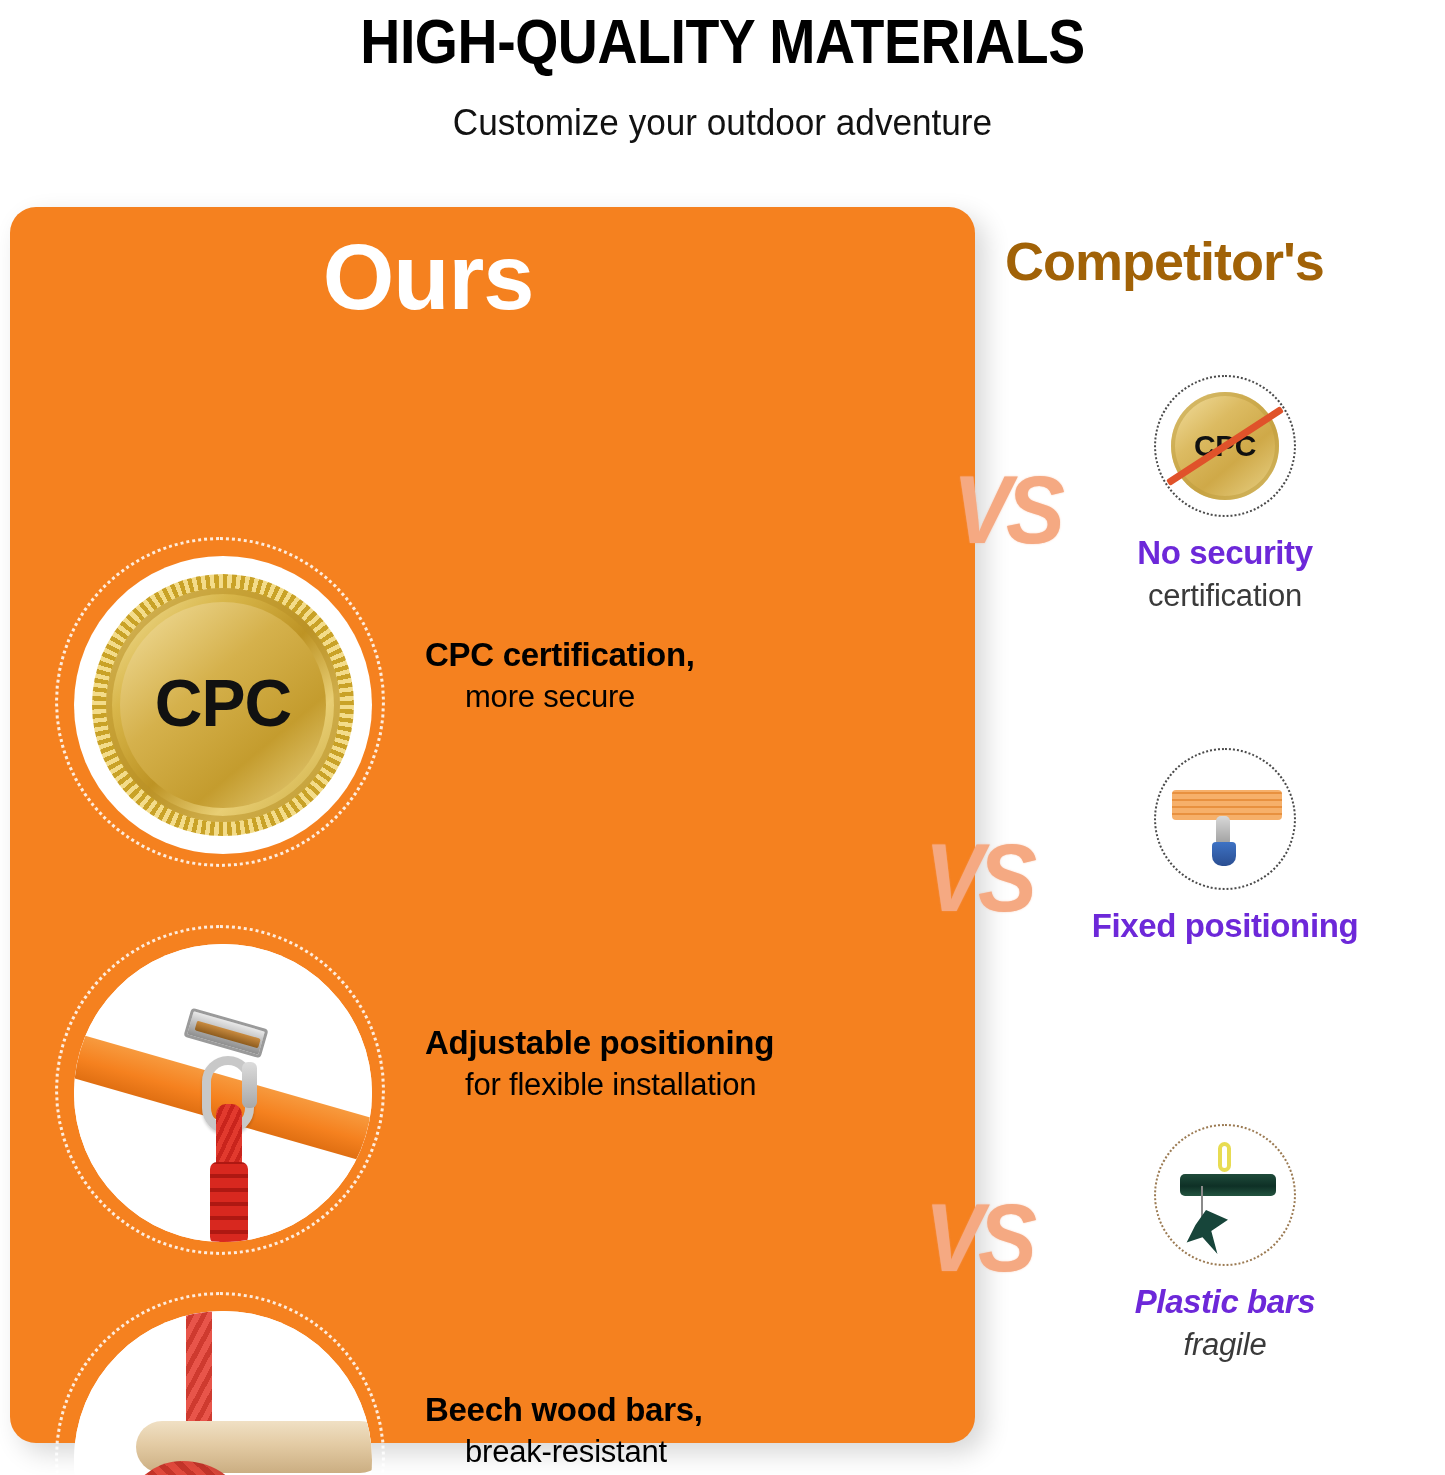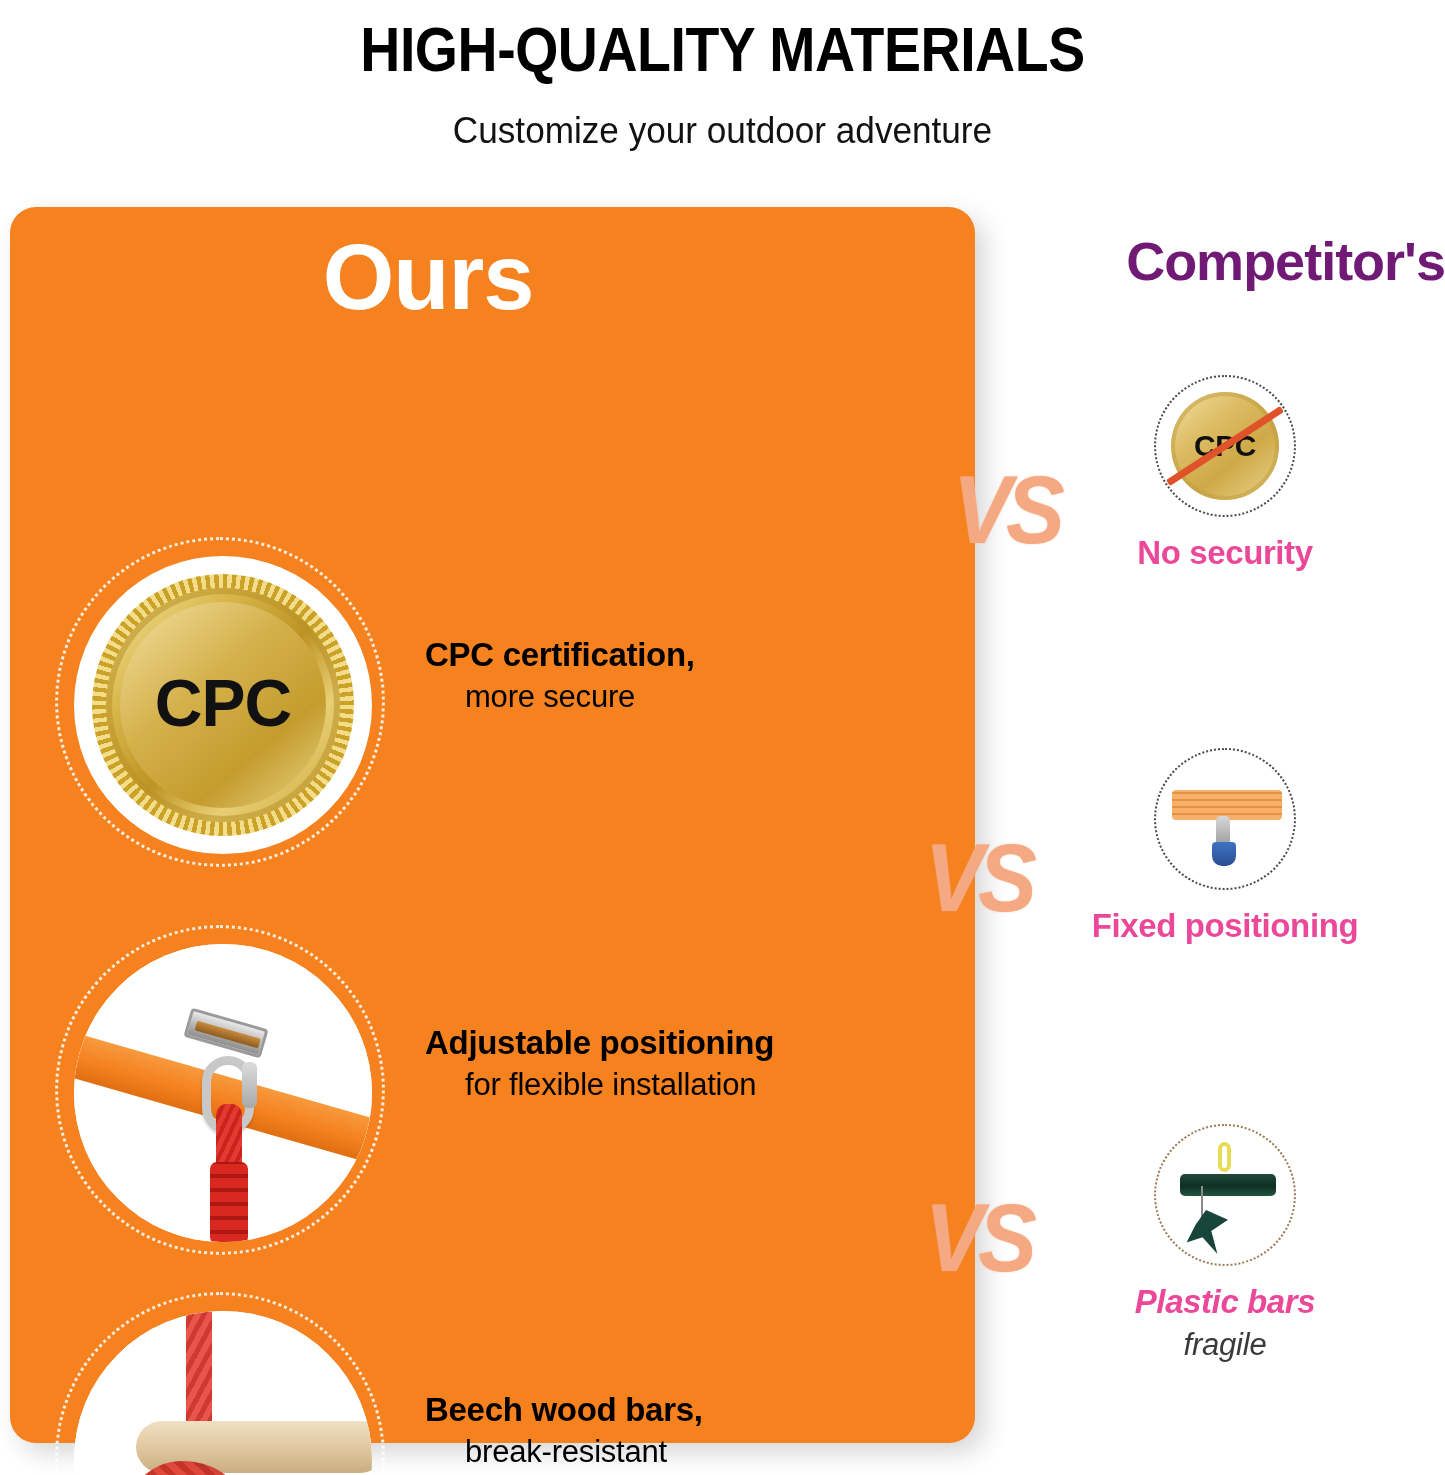--- a/index.html
+++ b/index.html
@@ -6,21 +6,21 @@
   body{
     width:1445px;height:1475px;
     background:#ffffff;
     font-family:"Liberation Sans", sans-serif;
     overflow:hidden;
     position:relative;
   }
 
   
   .header{
-    position:absolute;left:0;top:8px;width:1445px;height:195px;
+    position:absolute;left:0;top:0;width:1445px;height:195px;
     text-align:center;
   }
   .header-title{
     margin:0;
     font-family:"Liberation Sans", sans-serif;
     font-weight:bold;
     font-size:63px;
     letter-spacing:-0.5px;
     color:#000000;
     line-height:72px;
@@ -99,41 +99,41 @@
     z-index:5;
     text-shadow:0 0 2px rgba(245,169,130,0.6);
   }
   .vs.v1{left:948px;top:462px;}
   .vs.v2{left:920px;top:830px;}
   .vs.v3{left:920px;top:1190px;}
 
   
   .comp-title{
     position:absolute;left:1005px;top:230px;width:440px;
-    text-align:right;
-    font-weight:bold;font-size:54px;color:#701a75;
+    text-align:left;
+    font-weight:bold;font-size:54px;color:#a16207;
     line-height:62px;letter-spacing:-1px;
   }
   .comp-row{position:absolute;left:1005px;width:440px;text-align:center;}
   .comp-row.c1{top:375px;}
   .comp-row.c2{top:748px;}
   .comp-row.c3{top:1124px;font-style:italic;}
 
   .comp-icon-ring{
     position:relative;
     margin:0 auto;
     width:142px;height:142px;
     border-radius:50%;
     box-sizing:border-box;
   }
   .ring-dark{border:2px dotted #4a4a4a;}
   .ring-brown{border:2px dotted #9b7a52;}
 
   .comp-t1{
-    font-weight:bold;font-size:33px;color:#ec4899;
+    font-weight:bold;font-size:33px;color:#6d28d9;
     line-height:44px;letter-spacing:-0.4px;margin-top:14px;
   }
   .comp-t2{
     font-weight:normal;font-size:31px;color:#3A3A3A;
     line-height:42px;letter-spacing:-0.2px;
   }
 
   
   .seal-wrap{position:absolute;left:0;top:0;width:298px;height:298px;}
   .seal-serr{
@@ -349,20 +349,21 @@
 <div class="comp-title">Competitor's</div>
 
 <div class="comp-row c1">
   <div class="comp-icon-ring ring-dark">
     <div class="mini-seal">
       <span class="mini-seal-txt">CPC</span>
     </div>
     <div class="slash"></div>
   </div>
   <div class="comp-t1">No security</div>
+  <div class="comp-t2">certification</div>
 </div>
 
 <div class="comp-row c2">
   <div class="comp-icon-ring ring-dark">
     <div class="mini-strap"></div>
     <div class="mini-clip"></div>
     <div class="mini-blue"></div>
   </div>
   <div class="comp-t1">Fixed positioning</div>
 </div>

